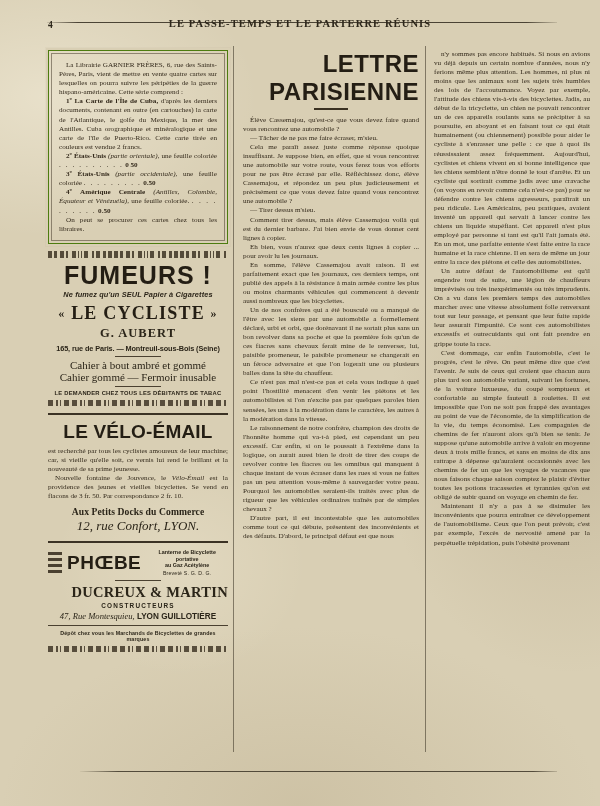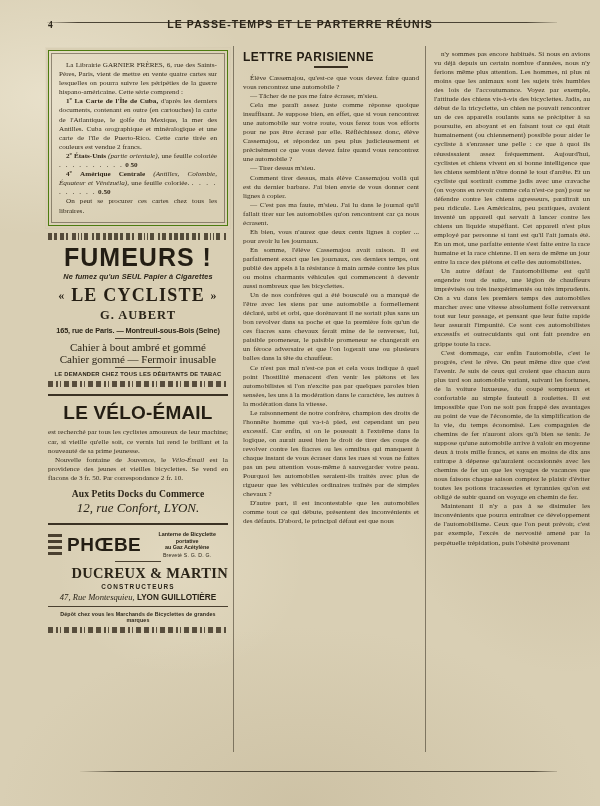--- a/index.html
+++ b/index.html
@@ -25,21 +25,21 @@
   .masthead{
     position:absolute;left:0;right:0;top:18px;height:24px;
   }
   .folio{
     position:absolute;left:48px;top:2px;
     font-size:9.5px;font-weight:bold;letter-spacing:.3px;
   }
   .running-title{
     position:absolute;left:0;right:0;top:0;text-align:center;
     font-size:10.5px;font-weight:bold;letter-spacing:1.1px;
-    font-family:Liberation Sans, sans-serif;
+    font-family:Liberation Serif, serif;
   }
   .masthead-rule{
     position:absolute;left:47px;right:43px;top:22px;height:1px;
     background:linear-gradient(90deg,rgba(60,52,36,.15),rgba(50,43,30,.85) 6%,rgba(50,43,30,.85) 94%,rgba(60,52,36,.15));
   }
   .bottom-rule{
     position:absolute;left:80px;right:43px;bottom:34px;height:1px;
     background:linear-gradient(90deg,rgba(60,52,36,.05),rgba(50,43,30,.8) 8%,rgba(50,43,30,.8) 95%,rgba(60,52,36,.2));
   }
 
@@ -64,23 +64,23 @@
     text-align:justify;
     text-indent:7px;
     font-family:"Liberation Serif", serif;
     color:#33291b;
     -webkit-font-smoothing:none;
   }
 
   .section-title{
     font-family:"Liberation Sans", sans-serif;
     font-weight:bold;
-    font-size:12px;
+    font-size:24px;
     letter-spacing:.5px;
-    text-align:left;
+    text-align:right;
     margin:0 0 2px 0;
     color:#241e14;
   }
   .title-dash{
     width:34px;height:2px;background:#3a3122;
     margin:1px auto 6px auto;
   }
 
   
   .ad{position:relative;margin-bottom:7px;}
@@ -237,20 +237,28 @@
           </p>
           <p>
             <b>2º</b>
             <b>États-Unis</b>
             <i>(partie orientale),</i>
             <span>une feuille coloriée</span>
             <span class="dots">. . . . . . . . . .</span>
             <b>0 50</b>
           </p>
           <p>
+            <b>3º</b>
+            <b>États-Unis</b>
+            <i>(partie occidentale),</i>
+            <span>une feuille coloriée</span>
+            <span class="dots">. . . . . . . . .</span>
+            <b>0.50</b>
+          </p>
+          <p>
             <b>4º</b>
             <b>Amérique Centrale</b>
             <i>(Antilles, Colombie, Équateur et Vénézuéla),</i>
             <span>une feuille coloriée.</span>
             <span class="dots">. . . . . . . . . .</span>
             <b>0.50</b>
           </p>
           <p>On peut se procurer ces cartes chez tous les libraires.</p>
         </div>
       </div>
@@ -316,21 +324,20 @@
 
   <div class="col col-mid body-text">
     <div class="section-title">LETTRE PARISIENNE</div>
     <div class="title-dash"></div>
     <div id="mid-body">
         <p>Élève Cassemajou, qu'est-ce que vous devez faire quand vous rencontrez une automobile ?</p>
         <p>— Tâcher de ne pas me faire écraser, m'sieu.</p>
         <p>Cela me paraît assez juste comme réponse quoique insuffisant. Je suppose bien, en effet, que si vous rencontrez une automobile sur votre route, vous ferez tous vos efforts pour ne pas être écrasé par elle. Réfléchissez donc, élève Cassemajou, et répondez un peu plus judicieusement et précisément ce que vous devez faire quand vous rencontrez une automobile ?</p>
         <p>— Tirer dessus m'sieu.</p>
         <p>Comment tirer dessus, mais élève Cassemajou voilà qui est du dernier barbare. J'ai bien envie de vous donner cent lignes à copier.</p>
-        <p>— C'est pas ma faute, m'sieu. J'ai lu dans le journal qu'il fallait tirer sur les automobiles qu'on rencontrent car ça nous écrasent.</p>
         <p>Eh bien, vous n'aurez que deux cents lignes à copier ... pour avoir lu les journaux.</p>
         <p>En somme, l'élève Cassemajou avait raison. Il est parfaitement exact que les journaux, ces derniers temps, ont publié des appels à la résistance à main armée contre les plus ou moins charmants véhicules qui commencent à devenir aussi nombreux que les bicyclettes.</p>
         <p>Un de nos confrères qui a été bousculé ou a manqué de l'être avec les siens par une automobile a formellement déclaré, urbi et orbi, que dorénavant il ne sortait plus sans un bon revolver dans sa poche et que la première fois qu'un de ces fiacres sans chevaux ferait mine de le renverser, lui, paisible promeneur, le paisible promeneur se changerait en un féroce adversaire et que l'on logerait une ou plusieurs balles dans la tête du chauffeur.</p>
         <p>Ce n'est pas mal n'est-ce pas et cela vous indique à quel point l'hostilité menacent d'en venir les piétons et les automobilistes si l'on n'excite pas par quelques paroles bien sensées, les uns à la modération dans le caractère, les autres à la modération dans la vitesse.</p>
         <p>Le raisonnement de notre confrère, champion des droits de l'honnête homme qui va-t-à pied, est cependant un peu excessif. Car enfin, si on le poussait à l'extrême dans la logique, on aurait aussi bien le droit de tirer des coups de revolver contre les fiacres ou les omnibus qui manquent à chaque instant de vous écraser dans les rues si vous ne faites pas un peu attention vous-même à sauvegarder votre peau. Pourquoi les automobiles seraient-ils traités avec plus de rigueur que les véhicules ordinaires traînés par de simples chevaux ?</p>
         <p>D'autre part, il est incontestable que les automobiles comme tout ce qui débute, présentent des inconvénients et des défauts. D'abord, le principal défaut est que nous</p>
       </div>
   </div>
 
   <div class="col col-right body-text">

